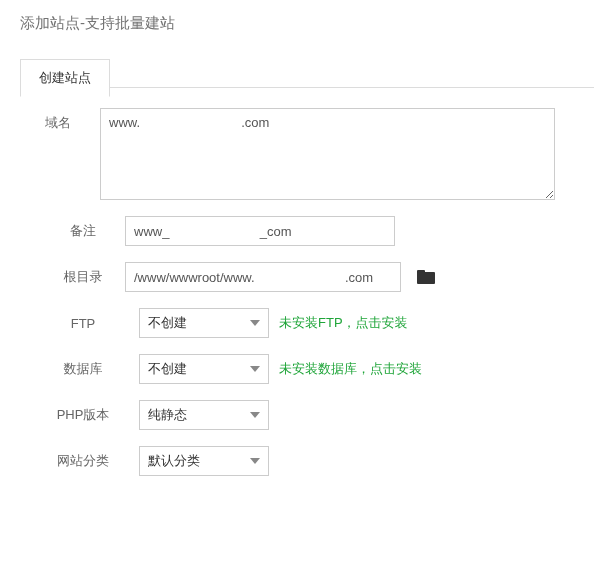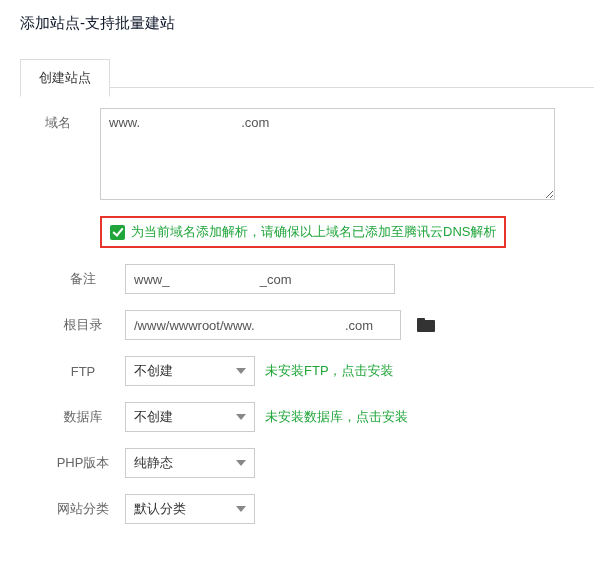--- a/index.html
+++ b/index.html
@@ -1,33 +1,33 @@
 <!DOCTYPE html>
 <html><head>
 <meta charset="utf-8">
 <style>
 * { box-sizing: border-box; margin: 0; padding: 0; }
 body { font-family: "Microsoft YaHei", Arial, sans-serif; font-size: 13px; color: #333; width: 614px; background: #fff; }
 .dialog { padding: 0; }
-.dialog-title { padding: 14px 20px 10px; font-size: 15px; color: #0f172a; }
+.dialog-title { padding: 14px 20px 10px; font-size: 15px; color: #737373; }
 .dialog-body { padding: 0 20px 60px 20px; }
 .tabs { border-bottom: 1px solid #dcdcdc; display: flex; margin-top: 6px; }
 .tab { padding: 9px 18px; font-size: 13px; color: #666; cursor: pointer; border: 1px solid transparent; border-bottom: none; position: relative; top: 10px; }
 .tab.active { border: 1px solid #dcdcdc; border-bottom: 1px solid #fff; background: #fff; color: #333; }
 .form { padding: 20px 10px 0 10px; }
 .row { display: flex; align-items: flex-start; margin-bottom: 16px; }
 .row-center { align-items: center; }
 .label { width: 70px; text-align: center; padding-right: 14px; color: #666; padding-top: 6px; flex-shrink: 0; }
 .label-c { padding-top: 0; margin-left: 25px; }
 .field { flex: 1; display: flex; align-items: center; gap: 10px; }
 textarea { width: 455px; height: 92px; border: 1px solid #ccc; padding: 6px 8px; font-family: inherit; font-size: 13px; resize: both; color: #555; }
 input[type=text] { height: 30px; border: 1px solid #ccc; padding: 0 8px; font-size: 13px; color: #555; }
 .inp-note { width: 270px; }
 .inp-root { width: 276px; }
-.select { width: 130px; height: 30px; border: 1px solid #ccc; display: flex; align-items: center; justify-content: space-between; padding: 0 8px; cursor: pointer; background: #fff; }
+.select { width: 130px; height: 30px; border: 1px solid #ccc; display: flex; align-items: center; justify-content: space-between; padding: 0 8px; cursor: pointer; background: #fff; margin-left: 14px; }
 .select .caret { border-left: 5px solid transparent; border-right: 5px solid transparent; border-top: 6px solid #888; }
 .dns-box { border: 2px solid #e8342a; padding: 5px 8px; display: inline-flex; align-items: center; gap: 6px; margin-left: 0; }
 .chk { width: 15px; height: 15px; background: #20a53a; border-radius: 2px; display: inline-flex; align-items: center; justify-content: center; flex-shrink: 0; }
 .chk::after { content: ""; width: 4px; height: 8px; border: solid #fff; border-width: 0 2px 2px 0; transform: rotate(40deg); margin-top: -2px; }
 .green-text { color: #20a53a; }
 .folder-icon { width: 18px; height: 14px; position: relative; cursor: pointer; margin-left: 6px; }
 .folder-icon::before { content: ""; position: absolute; top: 0; left: 0; width: 8px; height: 3px; background: #333; border-radius: 1px 1px 0 0; }
 .folder-icon::after { content: ""; position: absolute; top: 2px; left: 0; width: 18px; height: 12px; background: #333; border-radius: 1px; }
 .hint { color: #20a53a; font-size: 13px; text-align: center; }
 </style>
@@ -44,29 +44,20 @@
 
     <div class="form">
 
       <div class="row">
         <div class="label">域名</div>
         <div class="field">
           <textarea style="">www.                            .com</textarea>
         </div>
       </div>
 
-      <div class="row">
-        <div class="label"></div>
-        <div class="field">
-          <div class="dns-box">
-            <span class="chk"></span>
-            <span class="green-text">为当前域名添加解析，请确保以上域名已添加至腾讯云DNS解析</span>
-          </div>
-        </div>
-      </div>
 
       <div class="row row-center">
         <div class="label label-c">备注</div>
         <div class="field">
           <input type="text" class="inp-note" value="www_                         _com" style="">
         </div>
       </div>
 
       <div class="row row-center">
         <div class="label label-c">根目录</div>

